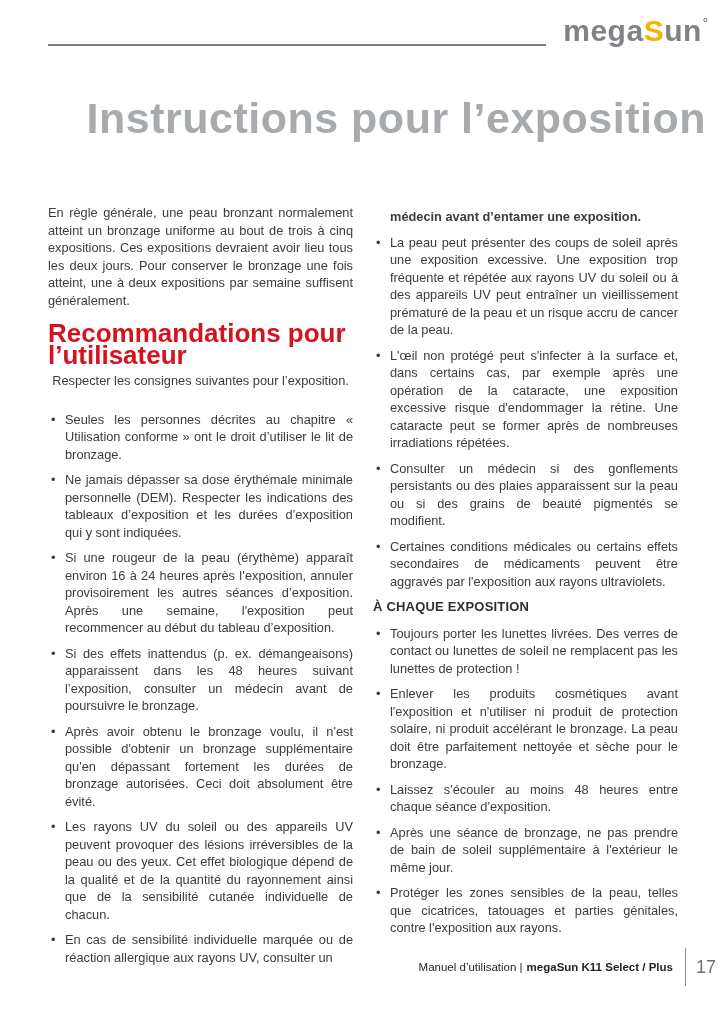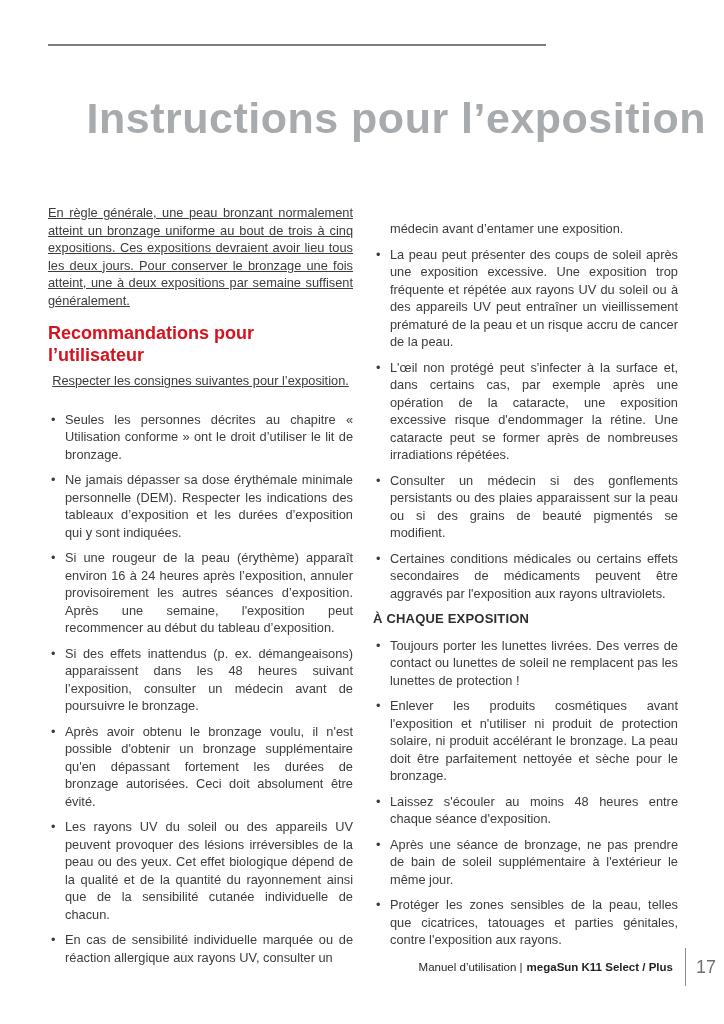--- a/index.html
+++ b/index.html
@@ -15,43 +15,46 @@
   .logo { position:absolute; top:14px; right:16px; font-size:30px; font-weight:bold; letter-spacing:0.5px; color:#808285; white-space:nowrap; }
   .logo .s { color:#f5b200; }
   .logo .mark { font-size:13px; vertical-align:14px; letter-spacing:0; margin-left:1px; }
 
   
   .title { position:absolute; left:46px; top:94px; width:660px; font-size:43px; line-height:48px; font-weight:bold; color:#a8abae; letter-spacing:0.5px; white-space:nowrap;text-align:right; }
 
   
   .columns { position:absolute; left:48px; top:204px; width:630px; display:flex; gap:20px; }
   .col { width:305px; font-size:12.8px; line-height:17.5px; color:#3c3c3c; }
-  .para { margin:0 0 14px 0; text-align:justify;text-decoration:underline; }
-  .sec-heading { margin:2px 0 6px 0; font-size:18px; line-height:21.5px; font-weight:bold; color:#d5121e; }
+  .para { margin:0 0 14px 0; text-align:justify; }
+  .sec-heading { margin:2px 0 6px 0; font-size:26px; line-height:21.5px; font-weight:bold; color:#d5121e; }
   .subtitle { margin:0 0 21px 0; text-align:center; }
   .subhead { margin:0 0 9px 0; font-size:13px; font-weight:bold; color:#2e2e2e; letter-spacing:0.2px; }
   .subhead.spaced { }
   .bullet { display:flex; margin:0 0 8px 0; }
   .dot { flex:0 0 17px; box-sizing:border-box; padding-left:3px; }
   .btext { flex:1; text-align:justify; }
-  .continuation { margin:16px 0 8px 17px; text-align:justify; }
+  .continuation { margin:4px 0 8px 17px; text-align:justify;font-weight:bold; }
 
   
   .footer { position:absolute; right:8px; top:948px; display:flex; align-items:center; }
   .footer-label { font-size:11.5px; color:#231f20; white-space:pre; }
   .footer-product { font-size:11.5px; font-weight:bold; color:#231f20; margin-left:4px; white-space:nowrap;text-align:right; }
   .footer-divider { width:1px; height:38px; background:#8a8c8e; margin:0 10px 0 12px; }
   .page-number { font-size:18px; color:#6d7072; }
 </style>
 </head>
 <body>
 
 <div class="page">
 
   <div class="header-rule"></div>
+  <div class="logo">
+    <span>mega</span><span class="s">S</span><span>un</span><span class="mark">°</span>
+  </div>
 
   <div class="title">Instructions pour l’exposition</div>
 
   <div class="columns">
 
     <div class="col">
       <p class="para">En règle générale, une peau bronzant normalement atteint un bronzage uniforme au bout de trois à cinq expositions. Ces expositions devraient avoir lieu tous les deux jours. Pour conserver le bronzage une fois atteint, une à deux expositions par semaine suffisent généralement.</p>
 
       <h2 class="sec-heading">Recommandations pour l’utilisateur</h2>
       <p class="para subtitle">Respecter les consignes suivantes pour l’exposition.</p>

